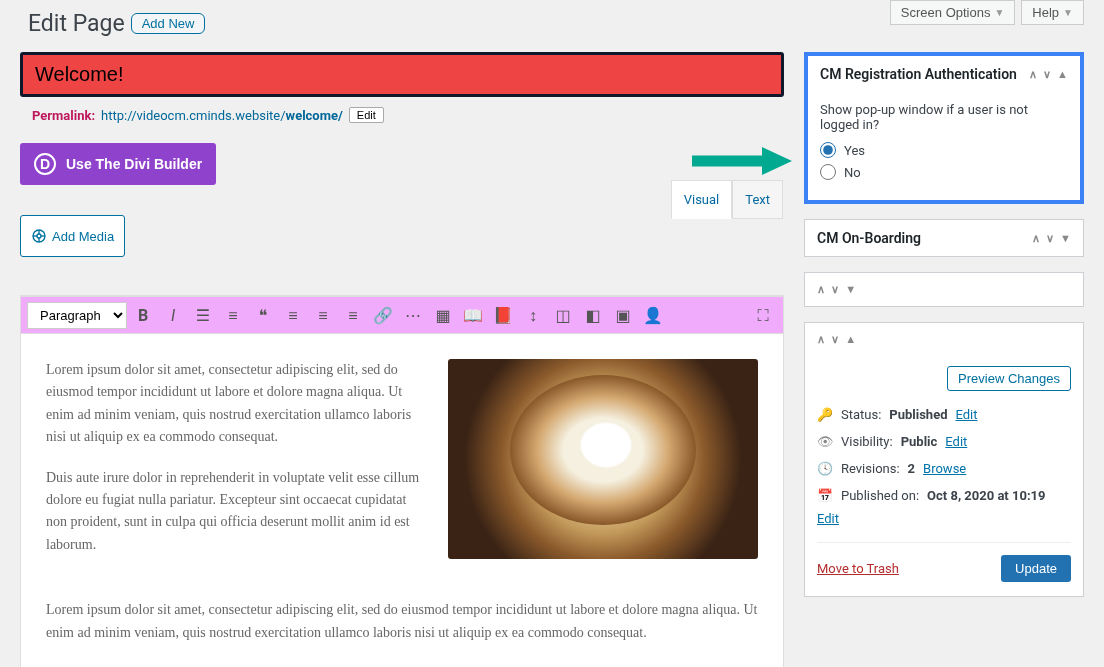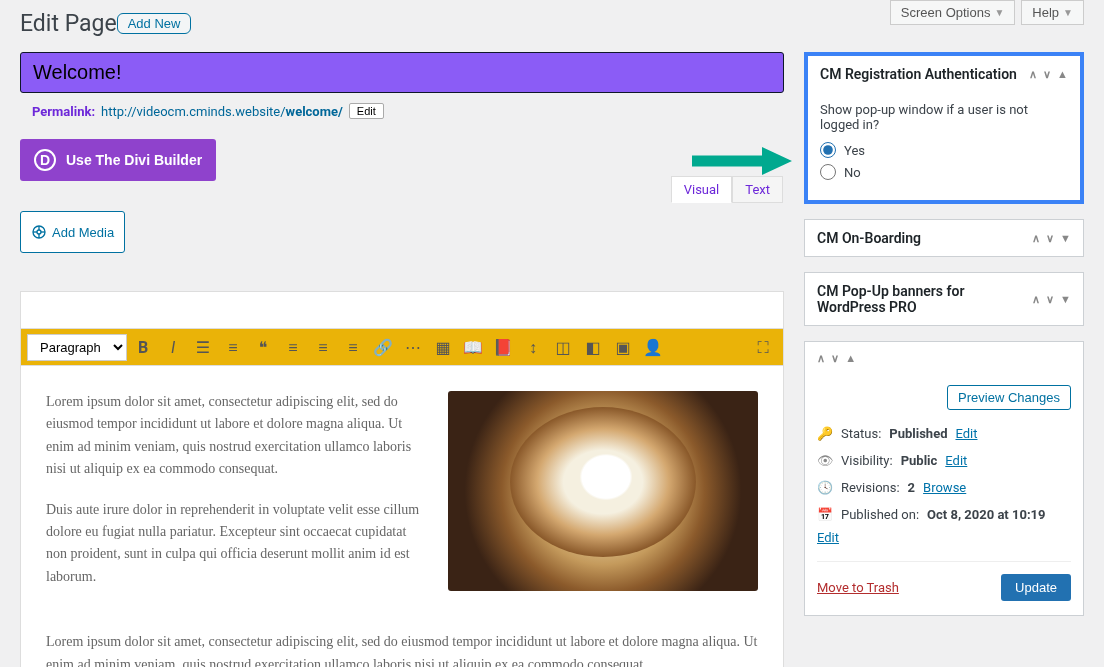--- a/index.html
+++ b/index.html
@@ -1,39 +1,39 @@
 <!DOCTYPE html>
 <html><head>
 <meta charset="utf-8">
 <style>
 * { box-sizing: border-box; margin: 0; padding: 0; }
 body { font-family: -apple-system, BlinkMacSystemFont, "Segoe UI", Roboto, sans-serif; font-size: 13px; color: #3c434a; background: #f0f0f1; }
 .container { width: 1104px; height: 667px; position: relative; padding: 0 20px; }
 .top-buttons { position: absolute; top: 0; right: 20px; display: flex; gap: 6px; }
 .top-btn { background: #f6f7f7; border: 1px solid #ccc; padding: 4px 10px; font-size: 13px; color: #555; cursor: pointer; display: flex; align-items: center; gap: 4px; }
 .top-btn .caret { font-size: 10px; color: #999; }
-.header { display: flex; align-items: center; padding-top: 10px; }
+.header { display: flex; align-items: center; gap: 6px; padding-top: 10px; margin-left: 8px; }
 h1 { font-size: 23px; font-weight: 400; padding: 0; }
 .add-new-btn { border: 1px solid #0071a1; color: #0071a1; background: #f3f5f6; padding: 2px 10px; font-size: 13px; cursor: pointer; border-radius: 6px; }
 .main { display: flex; gap: 20px; margin-top: 15px; }
 .content-col { flex: 1; }
-.title-input { width: 100%; padding: 8px 12px; font-size: 20px; border: 1px solid #0f172a; border-radius: 3px; background: #8b5cf6; }
+.title-input { width: 100%; padding: 8px 12px; font-size: 20px; border: 3px solid #0f172a; border-radius: 3px; background: #ef4444; }
 .permalink { margin: 10px 0 0 12px; font-size: 13px; color: #666; display: flex; align-items: center; gap: 6px; }
-.permalink strong { color: #6d28d9; }
+.permalink strong { color: #be185d; }
 .permalink a { color: #006799; }
 .edit-btn { border: 1px solid #aaa; background: #fff; padding: 1px 7px; font-size: 11px; cursor: pointer; border-radius: 2px; }
 .divi-btn { background: #8f42cc; color: #fff; border: none; padding: 10px 14px; font-size: 14px; font-weight: 600; border-radius: 3px; cursor: pointer; margin-top: 20px; display: inline-flex; align-items: center; gap: 10px; }
 .divi-icon { width: 22px; height: 22px; border: 2px solid #fff; border-radius: 50%; display: inline-flex; align-items: center; justify-content: center; font-weight: bold; }
 .editor-wrap { margin-top: 30px; border: 1px solid #ddd; background: #fff; }
 .media-btn-row { background: transparent; border: none; padding: 0 0 8px 0; margin-bottom: 0; }
 .add-media { border: 1px solid #0071a1; color: #0071a1; background: #fff; padding: 12px 10px; font-size: 13px; cursor: pointer; border-radius: 3px; display: inline-flex; align-items: center; gap: 5px; }
 .tabs { float: right; margin-top: -35px; margin-right: 1px; }
-.tab { display: inline-block; padding: 5px 12px; border: 1px solid #ddd; background: #f5f5f5; font-size: 13px; color: #6d28d9; cursor: pointer; }
+.tab { display: inline-block; padding: 11px 12px; border: 1px solid #ddd; background: #f5f5f5; font-size: 13px; color: #0369a1; cursor: pointer; }
 .tab.active { background: #fff; border-bottom-color: #fff; }
-.toolbar { display: flex; align-items: center; background: #eab308; border-top: 1px solid #ddd; border-bottom: 1px solid #ddd; padding: 4px 6px; gap: 2px; margin-top: 36px; }
+.toolbar { display: flex; align-items: center; background: #f0abfc; border-top: 1px solid #ddd; border-bottom: 1px solid #ddd; padding: 4px 6px; gap: 2px; }
 .format-select { border: 1px solid #ccc; padding: 4px 8px; font-size: 13px; background: #fff; width: 100px; }
 .tb-btn { width: 28px; height: 28px; display: inline-flex; align-items: center; justify-content: center; cursor: pointer; color: #555; font-size: 16px; }
 .spacer-grow { flex: 1; }
 .content-area { padding: 25px 25px; font-size: 14px; color: #666; line-height: 1.6; display: flex; gap: 25px; font-family: Liberation Serif, serif; }
 .content-text { flex: 1; }
 .content-text p { margin-bottom: 18px; }
 .content-image { width: 310px; height: 200px; border-radius: 3px; overflow: hidden; flex-shrink: 0; }
 .latte { width: 100%; height: 100%; background: radial-gradient(circle at 50% 50%, #fff 12%, #e8d4a8 20%, #c49a5c 40%, #8b5a2b 55%, #3a2315 75%); position: relative; }
 .latte::before { content: ""; position: absolute; top: 8%; left: 20%; width: 60%; height: 75%; border-radius: 50%; background: radial-gradient(ellipse at 50% 50%, #f5f0e0 30%, #d4a870 50%, #8b5a2b 70%); }
 .latte::after { content: ""; position: absolute; top: 28%; left: 40%; width: 22%; height: 30%; background: radial-gradient(ellipse, #fff 50%, transparent 55%); border-radius: 50% 50% 35% 35%; }
@@ -182,21 +182,20 @@
           <span class="mb-controls">
             <span class="mb-ctrl">∧</span>
             <span class="mb-ctrl">∨</span>
             <span class="mb-ctrl">▼</span>
           </span>
         </div>
       </div>
 
       <div class="metabox">
         <div class="mb-head">
-          <span class="mb-head-title">CM Pop-Up banners for WordPress PRO</span>
           <span class="mb-controls">
             <span class="mb-ctrl">∧</span>
             <span class="mb-ctrl">∨</span>
             <span class="mb-ctrl">▼</span>
           </span>
         </div>
       </div>
 
       <div class="metabox">
         <div class="mb-head">

